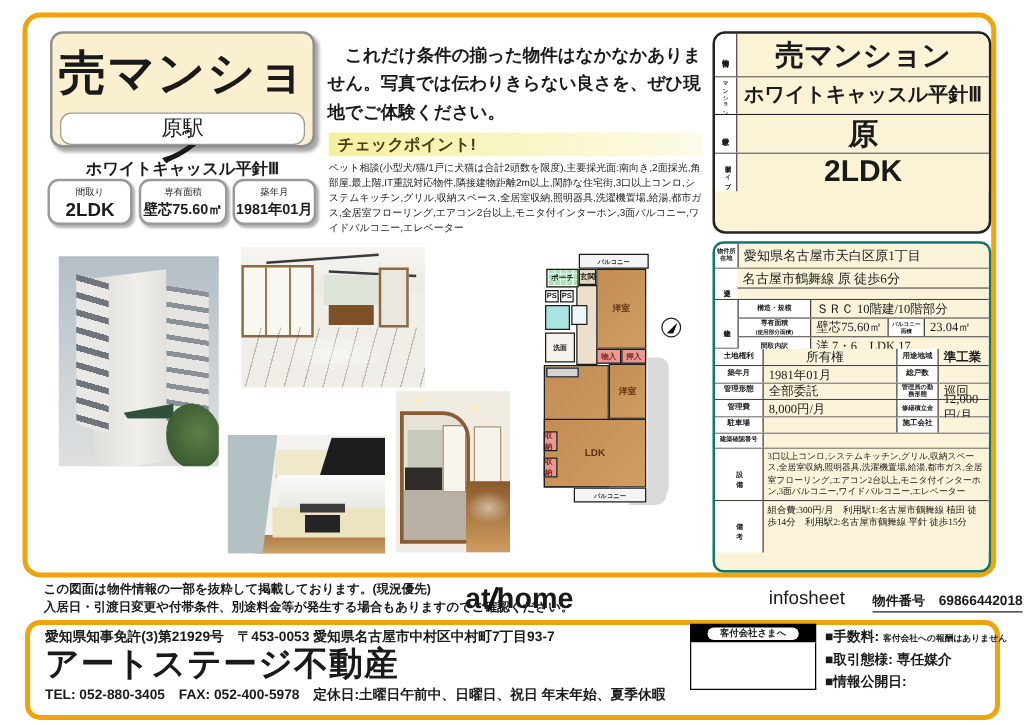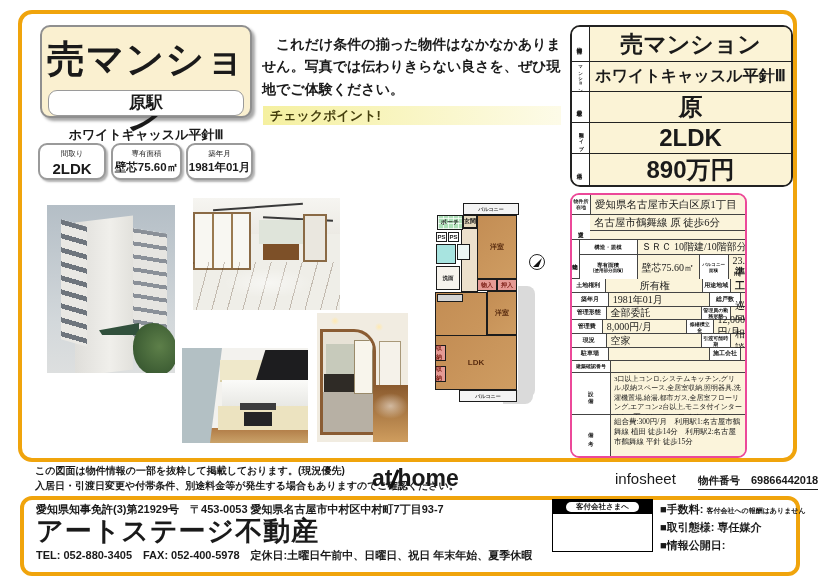--- a/index.html
+++ b/index.html
@@ -8,21 +8,21 @@
   .page { position:relative; width:820px; height:580px; background:#fff; overflow:hidden; }
   .abs { position:absolute; }
 
   
   .main-frame { left:18px; top:10px; width:779px; height:452px; border:4px solid #f0a40c; border-radius:14px; background:#fff; }
   .bottom-frame { left:20px; top:496px; width:780px; height:80px; border:4px solid #f0a40c; border-radius:12px; background:#fff; }
 
   
   .title-box { left:40px; top:25px; width:212px; height:93px; background:#faf0d0; border:2px solid #8f8f8f; border-radius:10px; box-shadow:3px 3px 3px rgba(0,0,0,.35); }
   .title-main { left:0; top:4px; width:100%; height:56px; font-size:38px; font-weight:bold; letter-spacing:1px; text-align:center; line-height:56px; }
-  .station-box { left:6px; top:63px; width:196px; height:26px; background:#fff; border:1.5px solid #9a9a9a; border-radius:9px; text-align:center; font-size:17px; font-weight:bold; line-height:24px; }
+  .station-box { left:6px; top:63px; width:196px; height:26px; background:#fff; border:1.5px solid #9a9a9a; border-radius:9px; text-align:center; font-size:17px; font-weight:normal; line-height:24px; }
   .bldg-name { left:40px; top:126px; width:212px; text-align:center; font-size:13px; font-weight:bold; }
   .spec-box { top:143px; height:37px; background:#fff; border:2px solid #9a9a9a; border-radius:9px; box-shadow:2px 2px 2px rgba(0,0,0,.3); text-align:center; }
   .spec-label { font-size:7.5px; margin-top:4px; }
   .spec-value { font-weight:bold; margin-top:1px; }
 
   
   .intro { left:262px; top:33px; width:302px; font-size:14px; font-weight:bold; line-height:1.6; }
   .chk-bar { left:263px; top:106px; width:298px; height:19px; background:linear-gradient(90deg,#f5f0a0,#fdfbe8); font-size:13px; font-weight:bold; color:#46400f; line-height:19px; padding-left:7px; }
   .chk-text { left:263px; top:129px; width:300px; font-size:8px; line-height:1.5; color:#222; }
 
@@ -78,21 +78,21 @@
 
   
   .sum-table { left:570px; top:25px; width:223px; height:162px; border:2px solid #222; border-radius:10px; overflow:hidden; background:#fbf3d6; }
   .sum-row { display:flex; border-top:1.5px solid #222; }
   .sum-row:first-child { border-top:none; }
   .vcell { width:18px; background:#fff; border-right:1.5px solid #222; display:flex; align-items:center; justify-content:center; }
   .vtext { writing-mode:vertical-rl; text-orientation:upright; font-size:5.5px; font-weight:bold; letter-spacing:.5px; }
   .sum-val { flex:1; display:flex; align-items:center; justify-content:center; font-weight:bold; background:#fbf3d6; }
 
   
-  .det-table { left:570px; top:193px; width:177px; height:265px; border:2px solid #ec4899; border-radius:9px; overflow:hidden; background:#fbf4db; font-size:10px; }
+  .det-table { left:570px; top:193px; width:223px; height:265px; border:2px solid #0f766e; border-radius:9px; overflow:hidden; background:#fbf4db; font-size:10px; }
   .dr { display:flex; border-top:1px solid #444; width:100%; }
   .dr:first-child { border-top:none; }
   .dl { background:#fff; font-size:6px; font-weight:bold; display:flex; align-items:center; justify-content:center; text-align:center; line-height:1.2; }
   .dv { font-family:"Liberation Serif", serif; font-size:10px; display:flex; align-items:center; padding-left:4px; background:#fbf4db; border-left:1px solid #444; } .dl.w38 { width:38px; border-left:1px solid #444; } .dl.first { border-left:none; }
   .sub { display:flex; flex-direction:column; flex:1; }
   .subrow { display:flex; flex:1; border-top:1px solid #444; }
   .subrow:first-child { border-top:none; }
   .sl { width:58px; background:#fff; border-left:1px solid #444; font-size:5.5px; font-weight:bold; display:flex; flex-direction:column; align-items:center; justify-content:center; line-height:1.15; font-family:"Liberation Sans",sans-serif; }
   .small-note { font-size:4.5px; }
   .wrap { white-space:normal; line-height:1.35; align-items:flex-start; padding-top:2px; }
@@ -136,20 +136,21 @@
     <div class="spec-label">専有面積</div>
     <div class="spec-value" style="font-size:11.5px;">壁芯75.60㎡</div>
   </div>
   <div class="abs spec-box" style="left:186px;width:67px;">
     <div class="spec-label">築年月</div>
     <div class="spec-value" style="font-size:11.5px;">1981年01月</div>
   </div>
 
   <div class="abs chk-bar">チェックポイント!</div>
   <div class="abs intro">　これだけ条件の揃った物件はなかなかありません。写真では伝わりきらない良さを、ぜひ現地でご体験ください。</div>
+  <div class="abs chk-text">ペット相談(小型犬/猫/1戸に犬猫は合計2頭数を限度),主要採光面:南向き,2面採光,角部屋,最上階,IT重説対応物件,隣接建物距離2m以上,閑静な住宅街,3口以上コンロ,システムキッチン,グリル,収納スペース,全居室収納,照明器具,洗濯機置場,給湯,都市ガス,全居室フローリング,エアコン2台以上,モニタ付インターホン,3面バルコニー,ワイドバルコニー,エレベーター</div>
 
   <div class="abs photo ph-building">
     <div class="bldg-wing"></div>
     <div class="bldg-tower"></div>
     <div class="bldg-balc"></div>
     <div class="bldg-awning"></div>
     <div class="bldg-bush"></div>
   </div>
 
   <div class="abs photo ph-living">
@@ -234,26 +235,20 @@
           <span class="vtext">最寄駅</span>
         </div>
       <div class="sum-val" style="font-size:24px;">原</div>
     </div>
     <div class="sum-row" style="height:31px;">
       <div class="vcell">
           <span class="vtext" style="font-size:4.8px;">間取タイプ</span>
         </div>
       <div class="sum-val" style="font-size:24px;">2LDK</div>
     </div>
-    <div class="sum-row" style="height:32px;">
-      <div class="vcell">
-          <span class="vtext">価格</span>
-        </div>
-      <div class="sum-val" style="font-size:24px;">890万円</div>
-    </div>
   </div>
 
   <div class="abs det-table">
     <div class="dr" style="height:19px;">
       <div class="dl first" style="width:18px;font-size:5px;line-height:1.15;padding:0 1px;">物件所在地</div>
       <div class="dv" style="flex:1;font-size:10.5px;">愛知県名古屋市天白区原1丁目</div>
     </div>
     <div class="dr" style="height:25px;">
       <div class="dl first" style="width:18px;">
           <span class="vtext">交通</span>
@@ -278,20 +273,24 @@
         </div>
         <div class="subrow">
           <div class="sl">
             <span>専有面積</span>
             <span class="small-note">(使用部分面積)</span>
           </div>
           <div class="dv" style="width:62px;">壁芯75.60㎡</div>
           <div class="dl" style="width:29px;border-left:1px solid #444;font-size:4.5px;padding:0 1px;line-height:1.2;">バルコニー面積</div>
           <div class="dv" style="flex:1;">23.04㎡</div>
         </div>
+        <div class="subrow">
+          <div class="sl">間取内訳</div>
+          <div class="dv" style="flex:1;">洋 7・6　LDK 17</div>
+        </div>
       </div>
     </div>
 
     <div class="dr" style="height:14px;">
       <div class="dl w38 first">土地権利</div>
       <div class="dv" style="width:107px;padding-left:34px;">所有権</div>
       <div class="dl" style="width:33px;border-left:1px solid #444;">用途地域</div>
       <div class="dv" style="flex:1;font-weight:bold;">準工業</div>
     </div>
     <div class="dr" style="height:14px;">
@@ -304,26 +303,20 @@
       <div class="dl w38 first">管理形態</div>
       <div class="dv" style="width:107px;">全部委託</div>
       <div class="dl" style="width:33px;border-left:1px solid #444;font-size:5px;padding:0 1px;">管理員の勤務形態</div>
       <div class="dv" style="flex:1;">巡回</div>
     </div>
     <div class="dr" style="height:14px;">
       <div class="dl w38 first">管理費</div>
       <div class="dv" style="width:107px;">8,000円/月</div>
       <div class="dl" style="width:33px;border-left:1px solid #444;font-size:5px;padding:0 1px;">修繕積立金</div>
       <div class="dv" style="flex:1;">12,000円/月</div>
-    </div>
-    <div class="dr" style="height:14px;">
-      <div class="dl w38 first">現況</div>
-      <div class="dv" style="width:107px;">空家</div>
-      <div class="dl" style="width:33px;border-left:1px solid #444;font-size:5px;padding:0 1px;">引渡可能時期</div>
-      <div class="dv" style="flex:1;">相談</div>
     </div>
     <div class="dr" style="height:13px;">
       <div class="dl w38 first">駐車場</div>
       <div class="dv" style="width:107px;"></div>
       <div class="dl" style="width:33px;border-left:1px solid #444;">施工会社</div>
       <div class="dv" style="flex:1;"></div>
     </div>
 
     <div class="dr" style="height:12px;">
       <div class="dl first" style="width:38px;font-size:5px;line-height:1.1;padding:0 2px;">建築確認番号</div>

